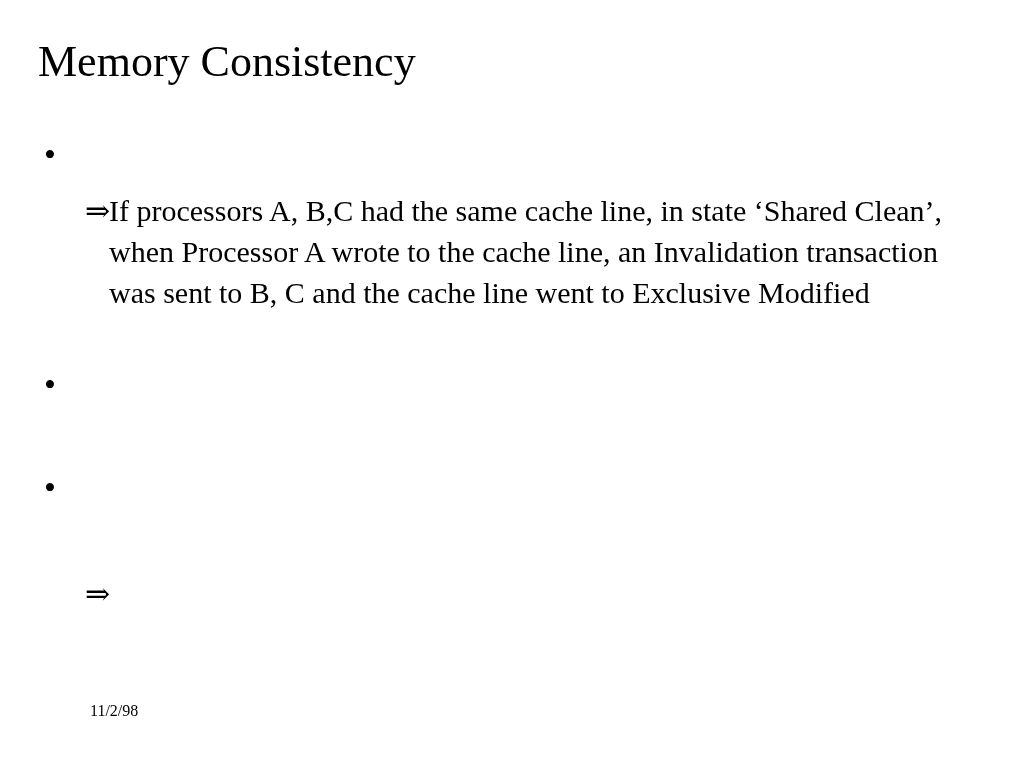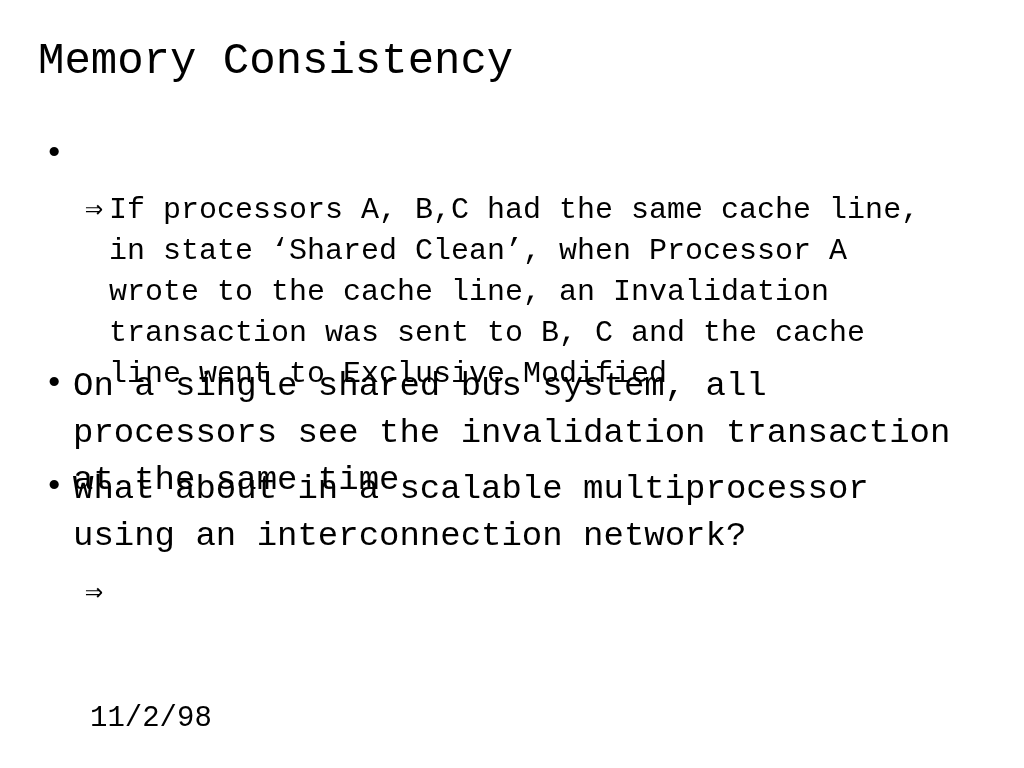--- a/index.html
+++ b/index.html
@@ -12,21 +12,20 @@
     background: #ffffff;
     font-family: "Liberation Serif", "DejaVu Serif", serif;
     color: #000000;
     overflow: hidden;
   }
   .slide {
     position: relative;
     width: 980px;
     height: 768px;
     background: #ffffff;
-    font-family: Liberation Mono, monospace;
   }
   .title {
     position: absolute;
     top: 36px;
     left: 38px;
     margin: 0;
     font-size: 44px;
     font-weight: normal;
     letter-spacing: 0px;
     white-space: nowrap;
@@ -59,45 +58,45 @@
   .l2 .marker {
     position: absolute;
     left: 0;
     top: 0;
     font-size: 30px;
   }
   .footer-date {
     position: absolute;
     top: 702px;
     left: 90px;
-    font-size: 29px;
+    font-size: 16px;
     white-space: nowrap;
   }
 </style>
 </head>
 <body>
 
 <div class="slide">
 
   <h1 class="title">Memory Consistency</h1>
 
   <div class="item l1" style="top:133px">
     <span class="marker">•</span>
   </div>
 
   <div class="item l2" style="top:190px">
     <span class="marker">⇒</span><span>If processors A, B,C had the same cache line, in state ‘Shared Clean’, when Processor A wrote to the cache line, an Invalidation transaction was sent to B, C and the cache line went to Exclusive Modified</span>
   </div>
 
   <div class="item l1" style="top:363px">
-    <span class="marker">•</span><span>On a single shared bus system, all processors see the invalidation transaction at the same time</span>
+    <span class="marker">•</span>
   </div>
 
   <div class="item l1" style="top:466px">
-    <span class="marker">•</span><span>What about in a scalable multiprocessor using an interconnection network?</span>
+    <span class="marker">•</span>
   </div>
 
   <div class="item l2" style="top:573px">
     <span class="marker">⇒</span>
   </div>
 
   <div class="footer-date">11/2/98</div>
 
 </div>
 

